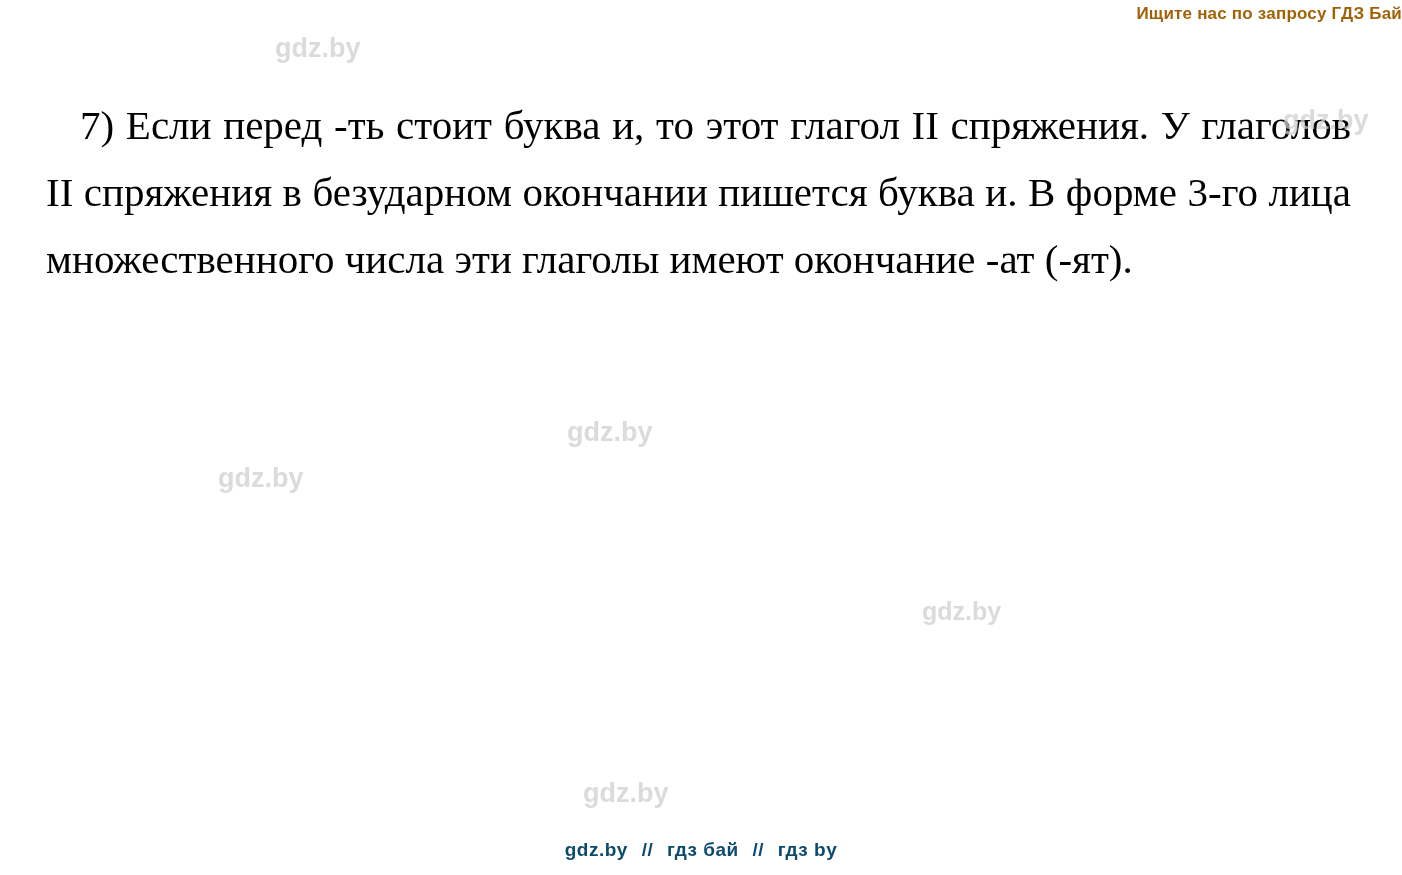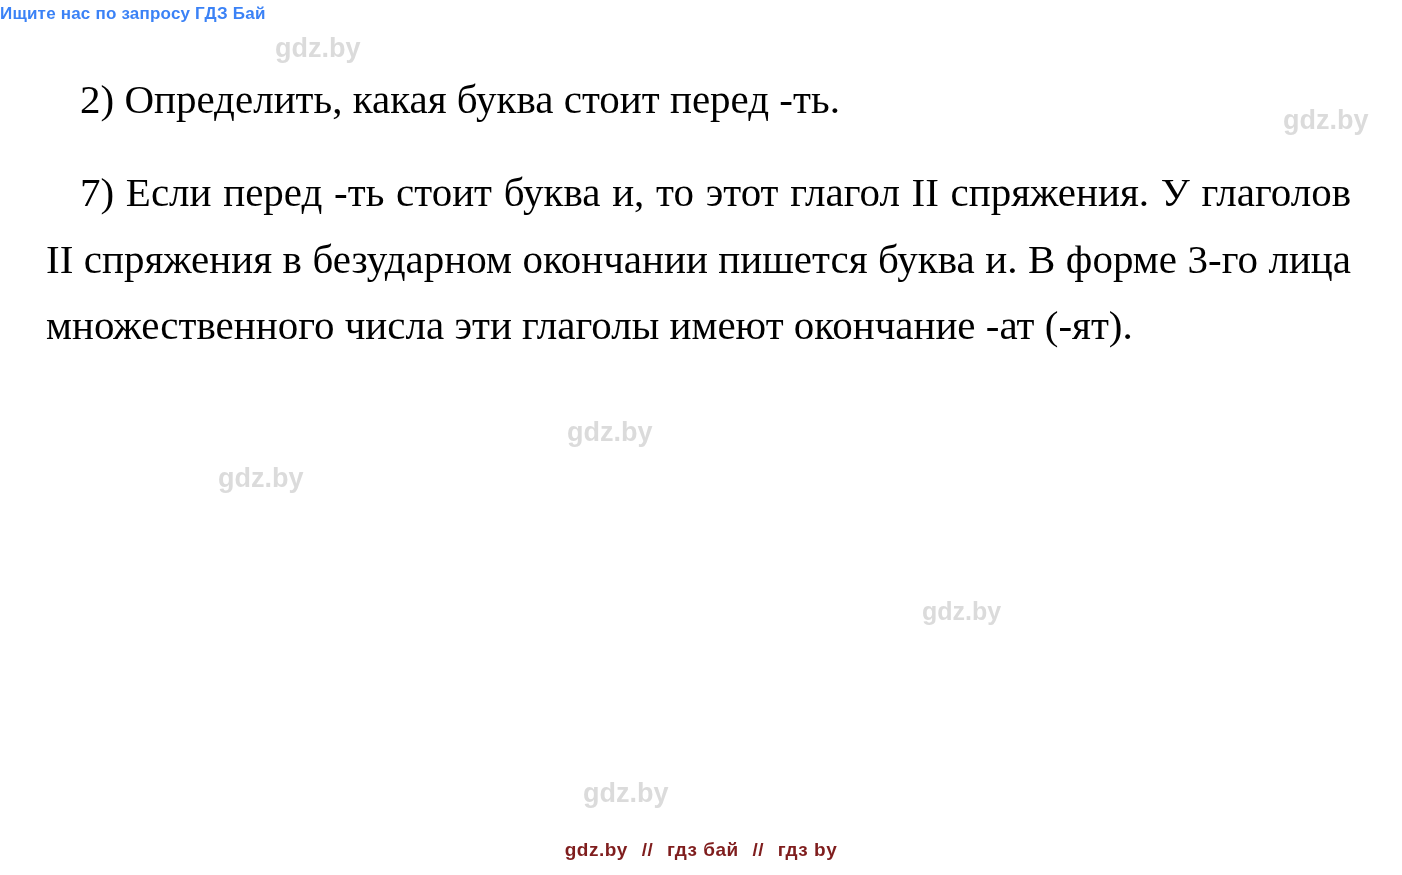--- a/index.html
+++ b/index.html
@@ -15,39 +15,39 @@
     font-family: "Liberation Serif", serif;
     color: #000000;
   }
 
   
   .top-banner {
     position: absolute;
     top: 4px;
     left: 0;
     width: 100%;
-    text-align: left;
+    text-align: right;
     font-family: "Liberation Sans", sans-serif;
     font-size: 17px;
     font-weight: bold;
-    color: #3b82f6;
+    color: #a16207;
     letter-spacing: 0.2px;
   }
 
   
   .bottom-banner {
     position: absolute;
     bottom: 14px;
     left: 0;
     width: 100%;
     text-align: center;
     font-family: "Liberation Sans", sans-serif;
     font-size: 19px;
     font-weight: bold;
-    color: #7f1d1d;
+    color: #0c4a6e;
     letter-spacing: 0.5px;
   }
   .bottom-banner span { margin: 0 4px; }
 
   
   .wm {
     position: absolute;
     font-family: "Liberation Sans", sans-serif;
     font-weight: bold;
     color: #cfcfcf;
@@ -79,21 +79,20 @@
   .para.indent { text-indent: 34px; }
   .gap { height: 26px; }
   
 </style>
 </head>
 <body>
 
 <div class="top-banner">Ищите нас по запросу ГДЗ Бай</div>
 
 <div class="doc">
-  <p class="para indent">2) Определить, какая буква стоит перед -ть.</p>
   <div class="gap"></div>
   <p class="para indent">7) Если перед -ть стоит буква и, то этот глагол II спряжения. У глаголов II спряжения в безударном окончании пишется буква и. В форме 3-го лица множественного числа эти глаголы имеют окончание -ат (-ят).</p>
   <div class="gap"></div>
 </div>
 
 <div class="wm wm-1">gdz.by</div>
 <div class="wm wm-2">gdz.by</div>
 <div class="wm wm-3">gdz.by</div>
 <div class="wm wm-4">gdz.by</div>
 <div class="wm wm-5">gdz.by</div>

